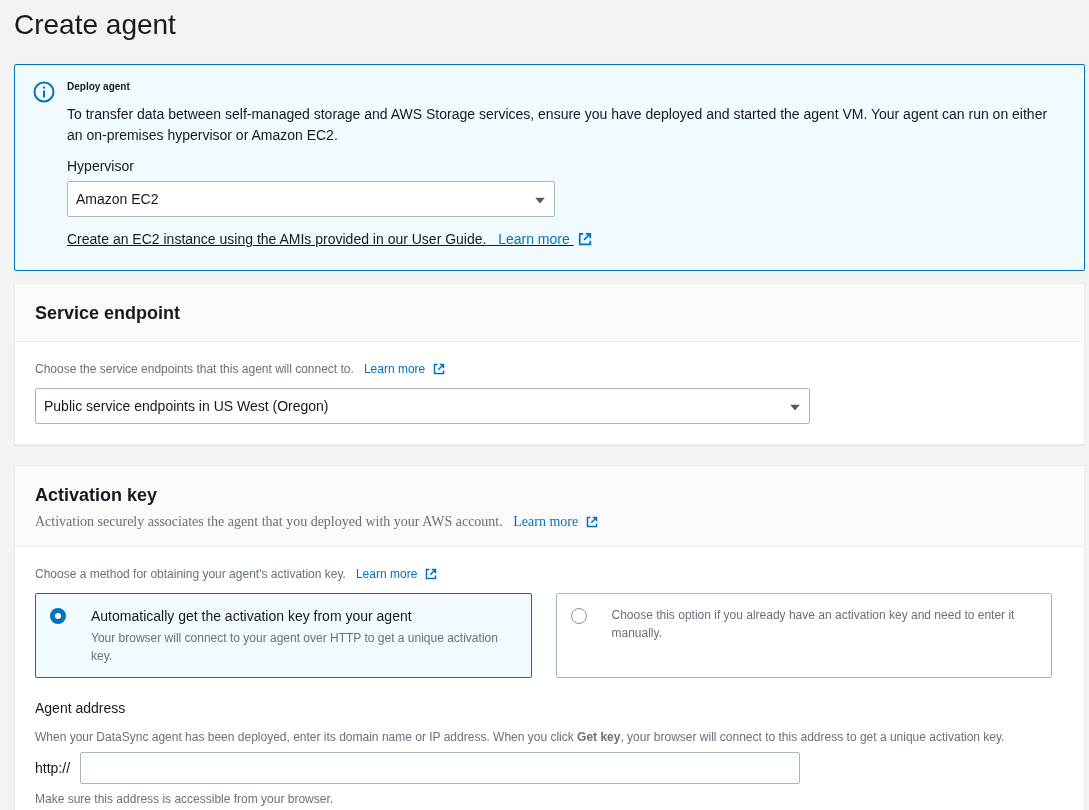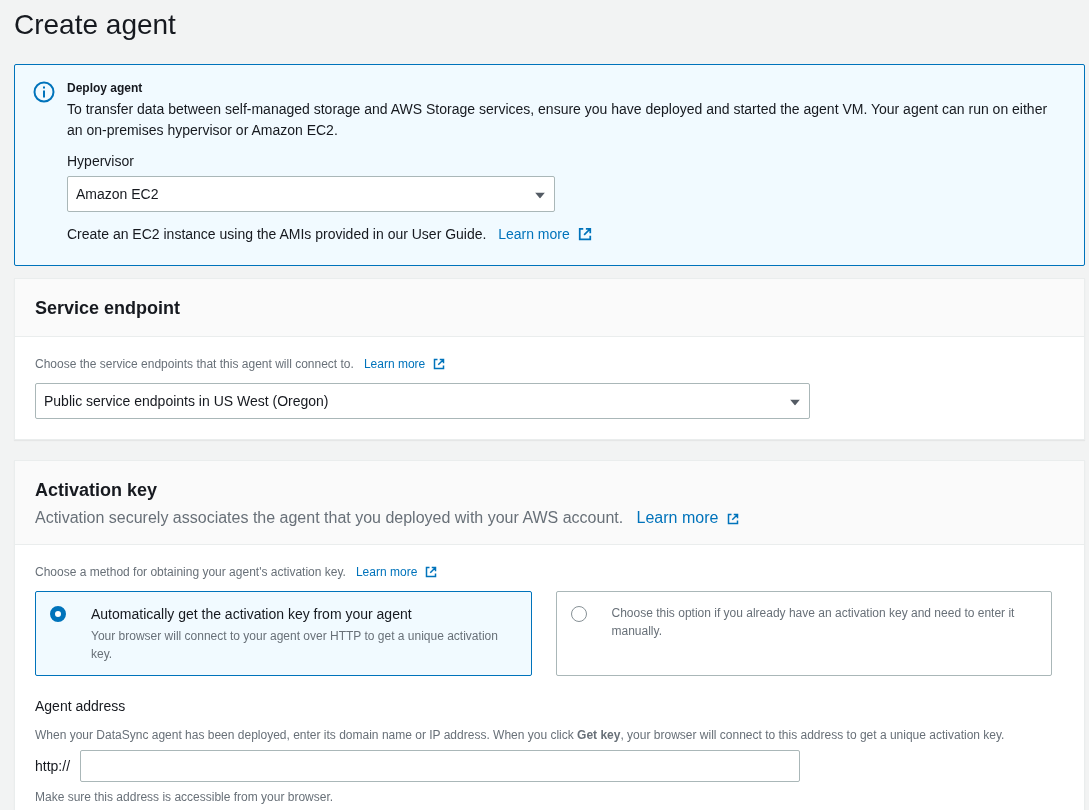--- a/index.html
+++ b/index.html
@@ -30,22 +30,22 @@
     }
     .info-icon {
       flex: 0 0 22px;
       width: 22px;
       height: 22px;
       margin-top: 2px;
     }
     .info-content { flex: 1; }
     .info-title {
       font-weight: 700;
-      font-size: 12px;
-      margin-bottom: 2px;
+      font-size: 10px;
+      margin-bottom: 10px;
     }
     .info-desc {
       color: #16191f;
       margin-bottom: 10px;
     }
     .field-label {
       font-size: 14px;
       color: #16191f;
       margin-bottom: 4px;
     }
@@ -72,20 +72,21 @@
       position: absolute;
       right: 10px;
       top: 50%;
       transform: translateY(-50%);
       pointer-events: none;
     }
     .hint-row {
       margin-top: 12px;
       font-size: 14px;
       color: #16191f;
+      text-decoration: underline;
     }
     .link {
       color: #0073bb;
       text-decoration: none;
       cursor: pointer;
     }
     .ext-icon {
       display: inline-block;
       vertical-align: -2px;
       margin-left: 4px;
@@ -101,22 +102,23 @@
       padding: 16px 20px 12px 20px;
       border-bottom: 1px solid #eaeded;
     }
     .panel-header h2 {
       font-size: 18px;
       font-weight: 700;
       color: #16191f;
       margin-bottom: 2px;
     }
     .panel-sub {
-      font-size: 16px;
+      font-size: 14px;
       color: #687078;
+      font-family: Liberation Serif, serif;
     }
     .panel-body {
       padding: 18px 32px 20px 20px;
     }
     .helper-text {
       font-size: 12px;
       color: #687078;
       margin-bottom: 8px;
     }
     .helper-text .link { font-size: 12px; }

